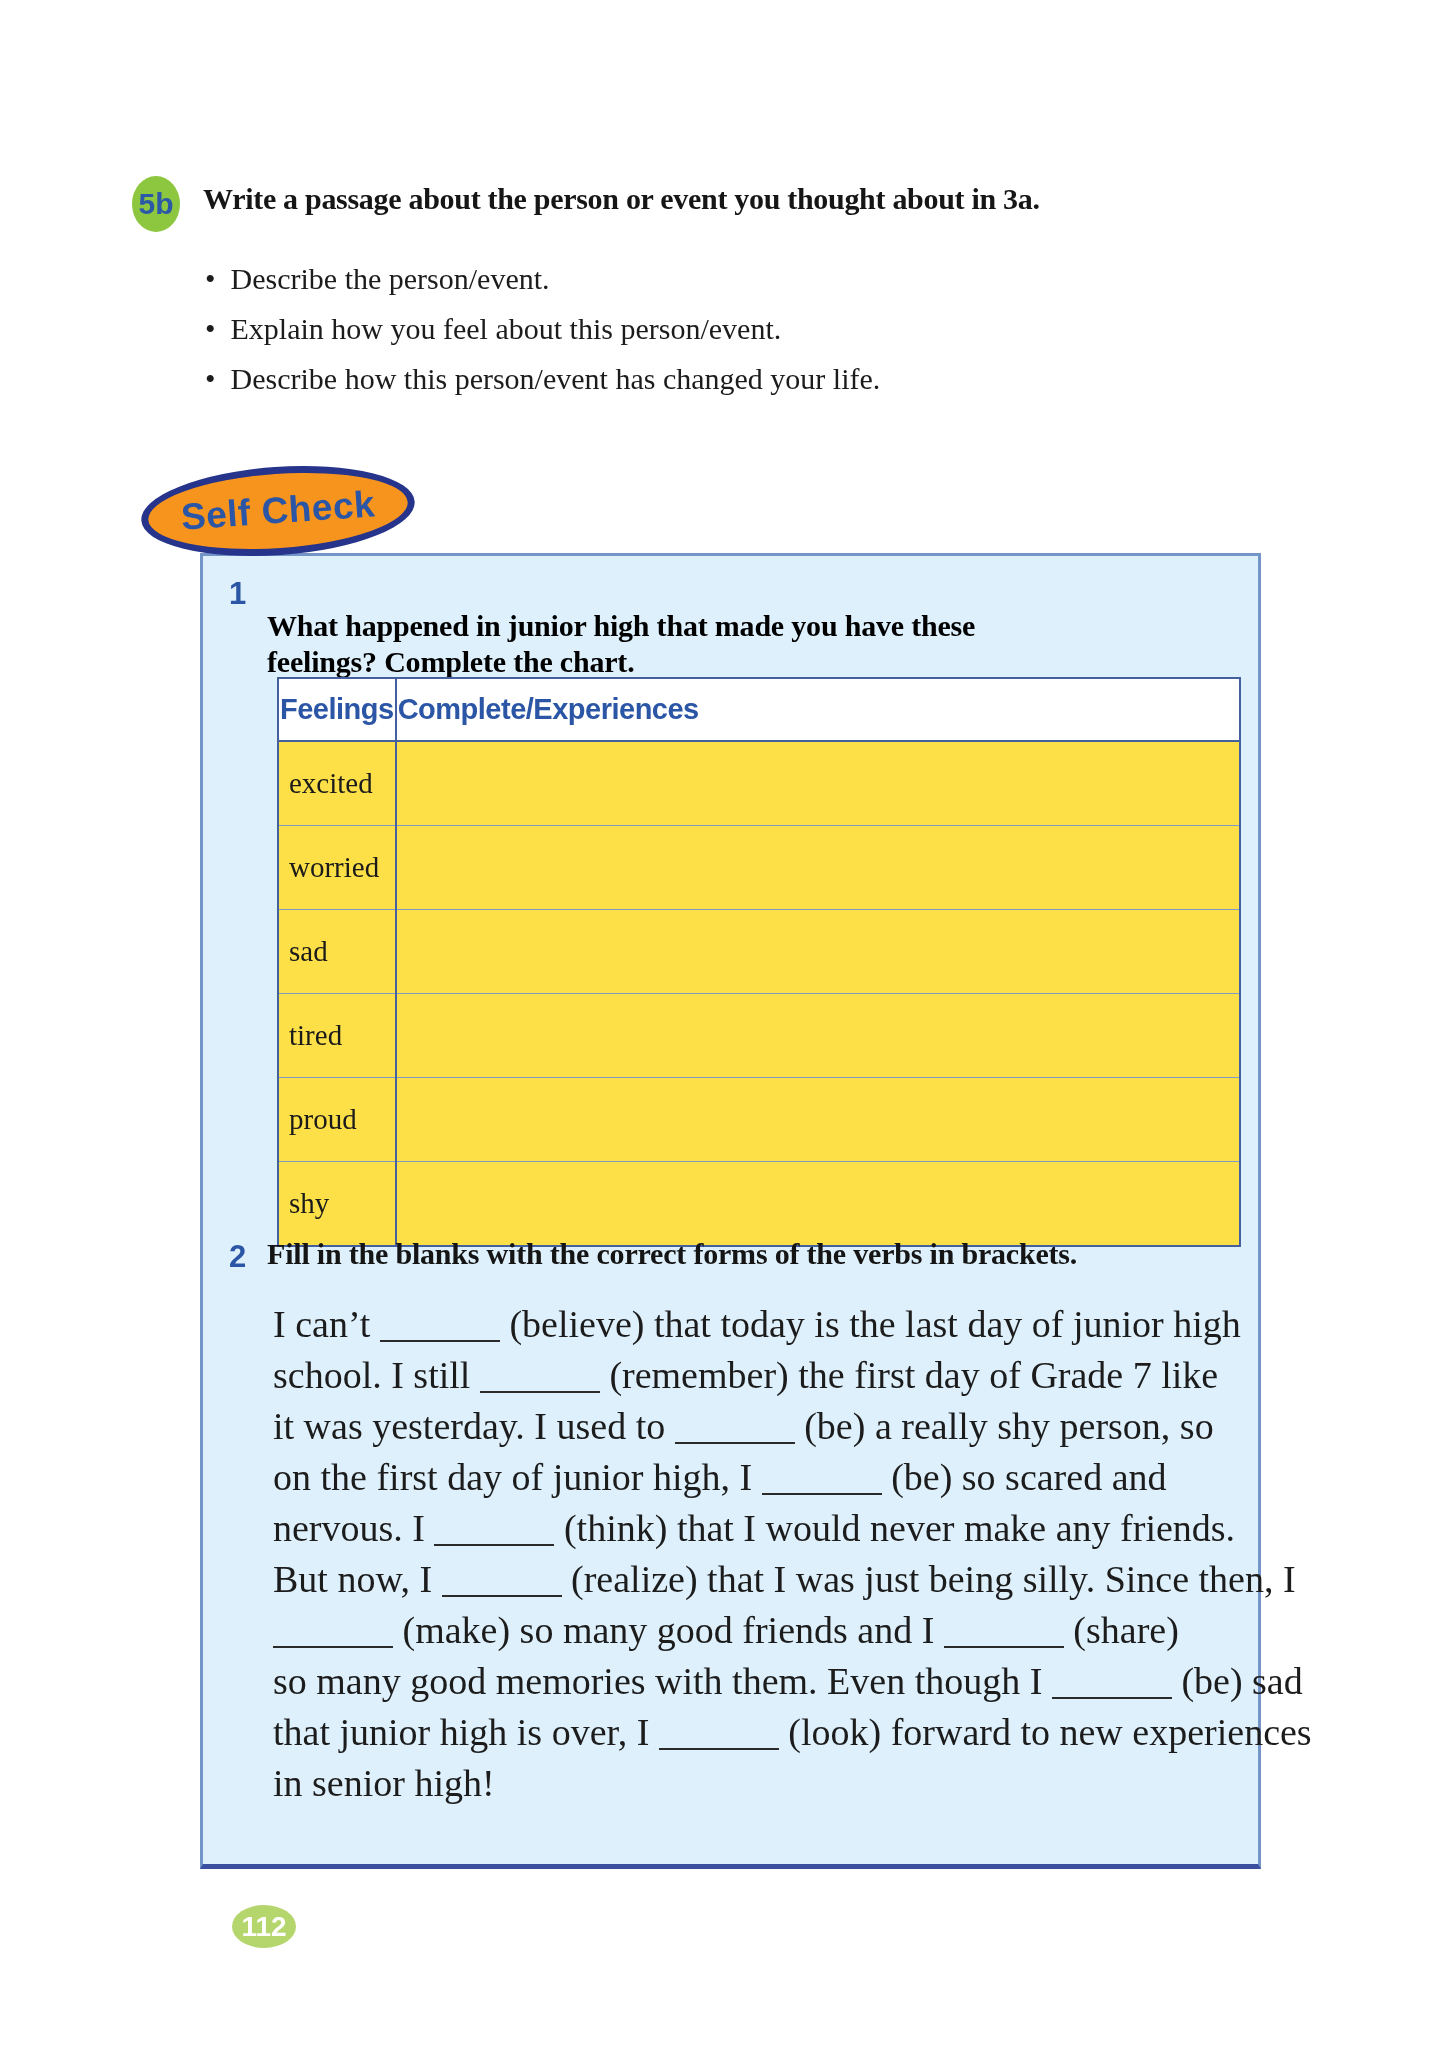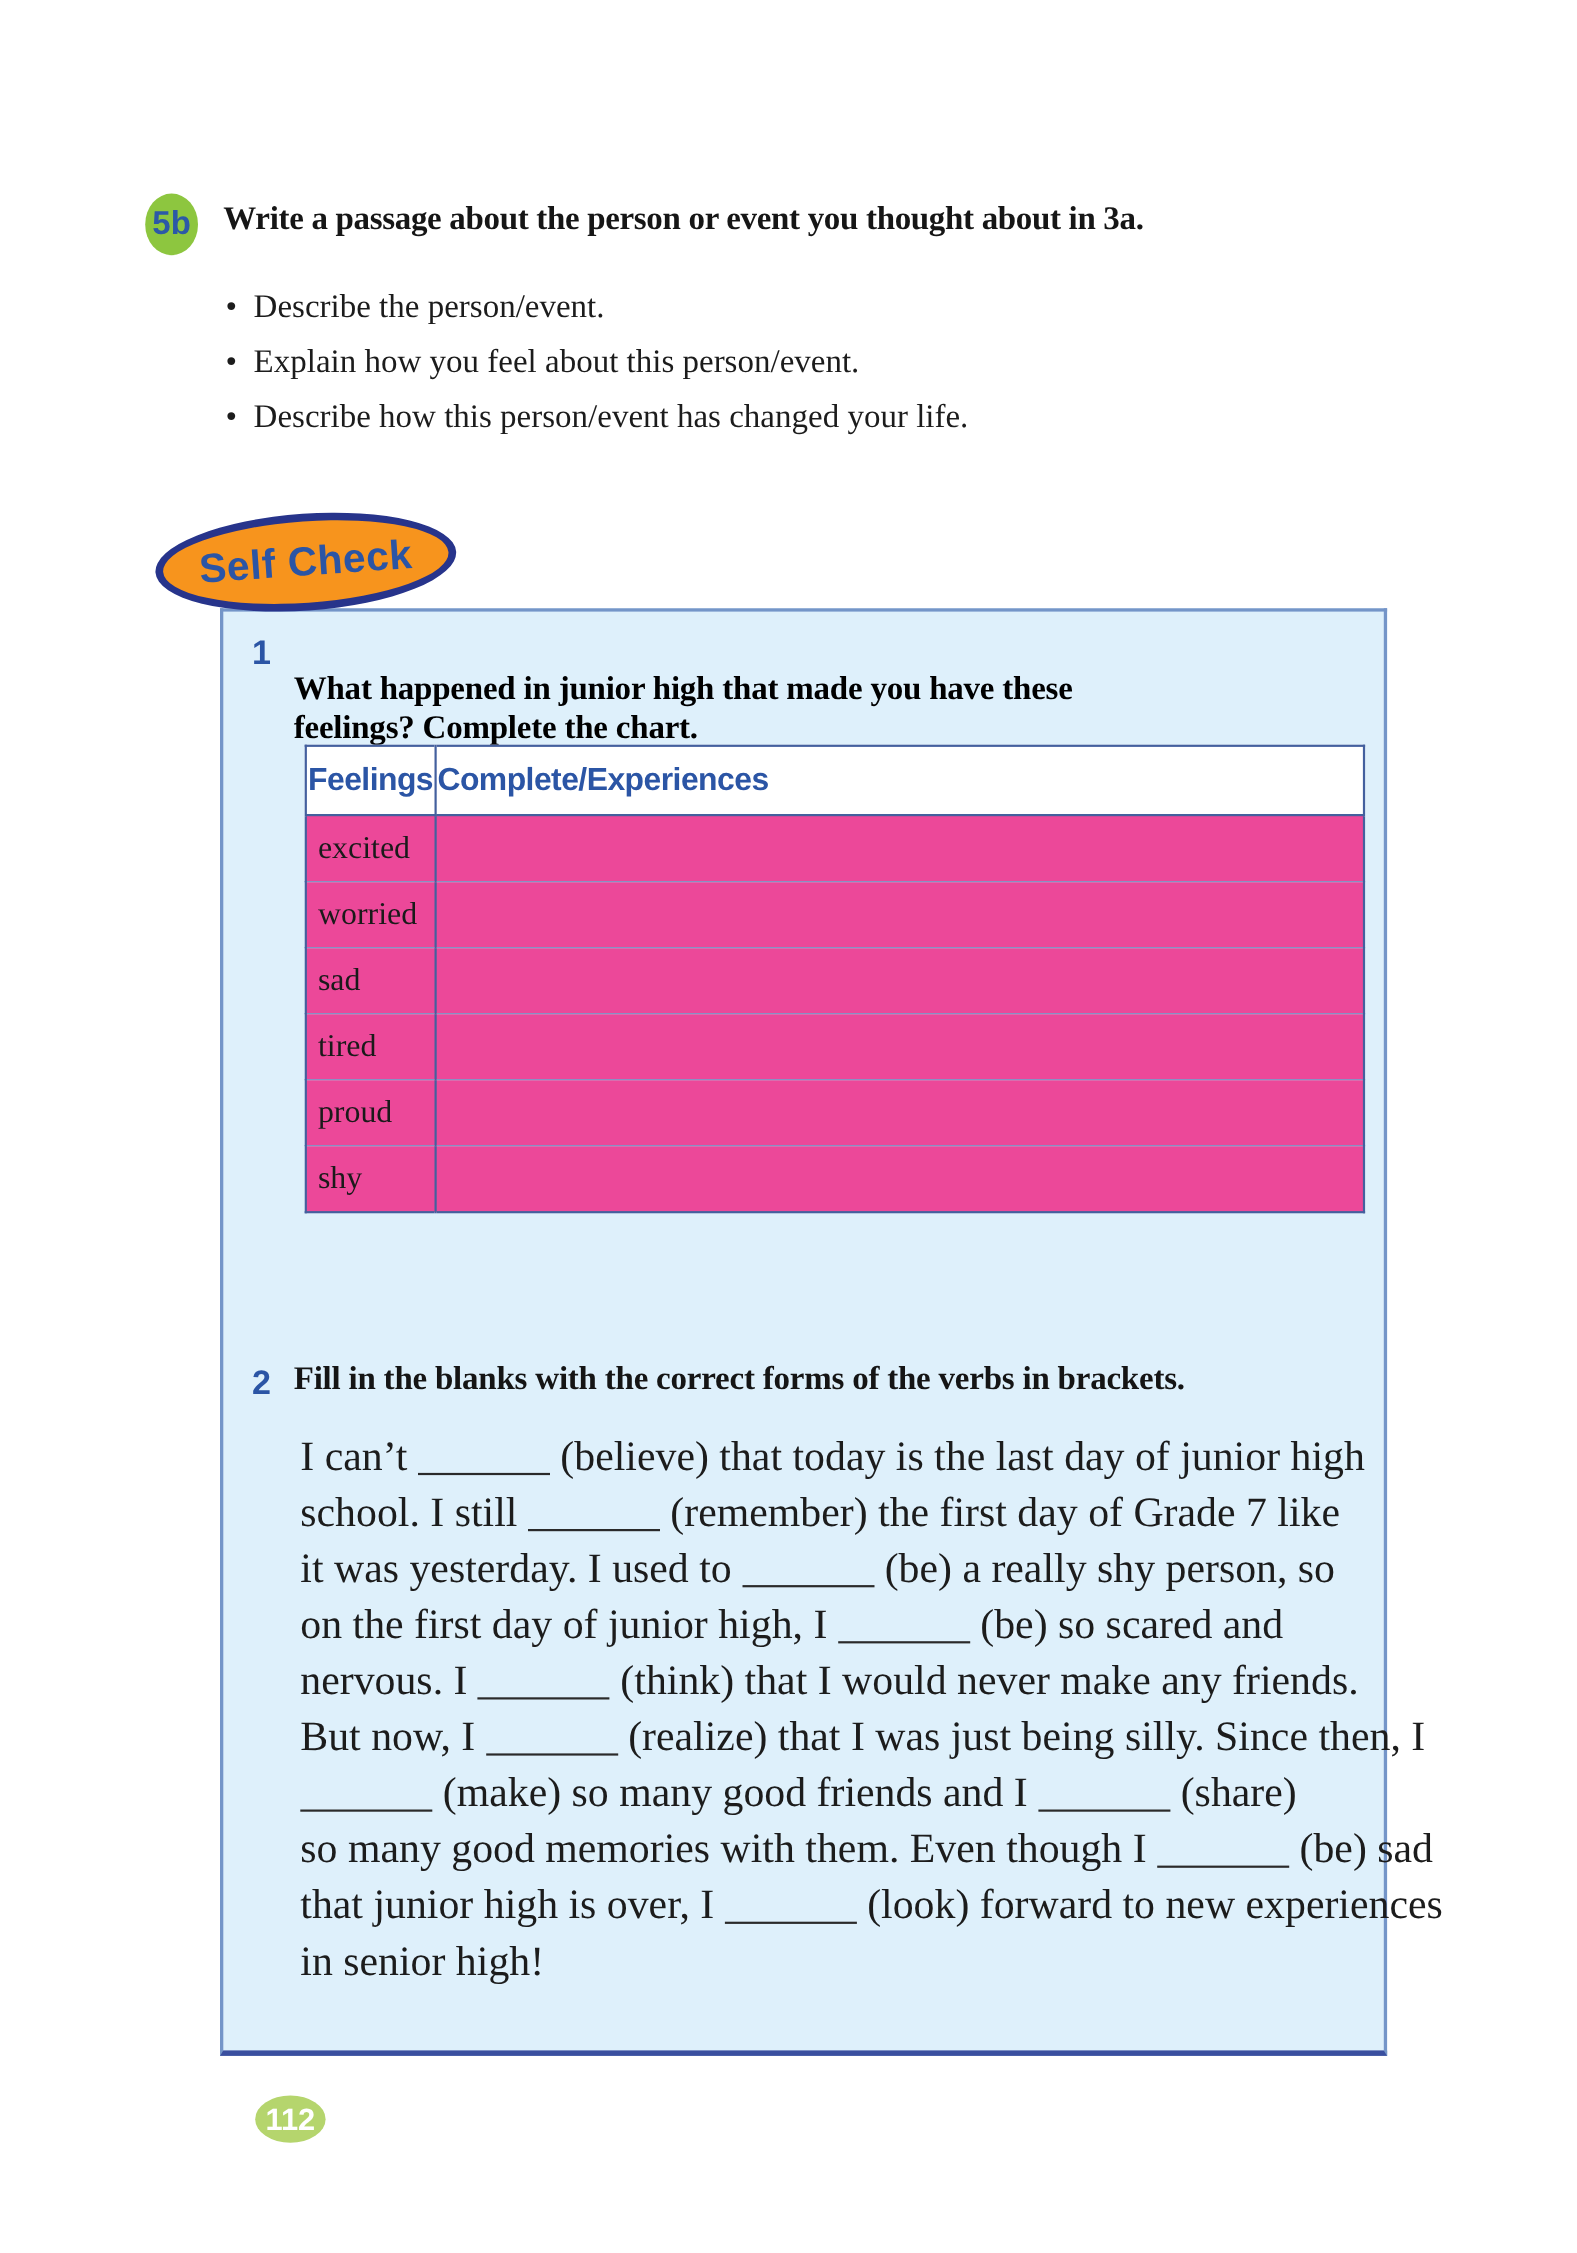--- a/index.html
+++ b/index.html
@@ -48,21 +48,21 @@
   .item2-text{position:absolute;left:64px;top:681px;font-weight:bold;font-size:30px;
               color:#151515;white-space:nowrap;letter-spacing:-0.2px;}
 
   
   .feel-table{position:absolute;left:74px;top:121px;border-collapse:collapse;
               background:#ffffff;border:2.5px solid #44609e;}
   .feel-table th{width:95px;height:59px;border-bottom:2.5px solid #44609e;
                  font-family:"Liberation Sans",sans-serif;font-weight:bold;font-size:29px;
                  color:#2b55a5;text-align:left;letter-spacing:-0.5px;background:#fff;}
   .feel-table th.mem{width:840px;}
-  .feel-table td{height:59px;border-top:1.6px solid #7d9ac9;background:#ec4899;padding:0;}
+  .feel-table td{height:59px;border-top:1.6px solid #7d9ac9;background:#fde047;padding:12px;}
   .feel-table td.label{padding-left:10px;font-family:"Liberation Serif",serif;
                        font-size:29px;color:#1a1a1a;}
   .feel-table th:first-child,.feel-table td:first-child{border-right:2.5px solid #44609e;}
 
   
   .passage{position:absolute;left:70px;top:743px;font-size:38px;color:#1c1c1c;}
   .p-line{line-height:51px;white-space:nowrap;}
   .blank{display:inline-block;width:120px;height:30px;border-bottom:2.5px solid #2a2a2a;
          transform:translateY(5px);}
 

